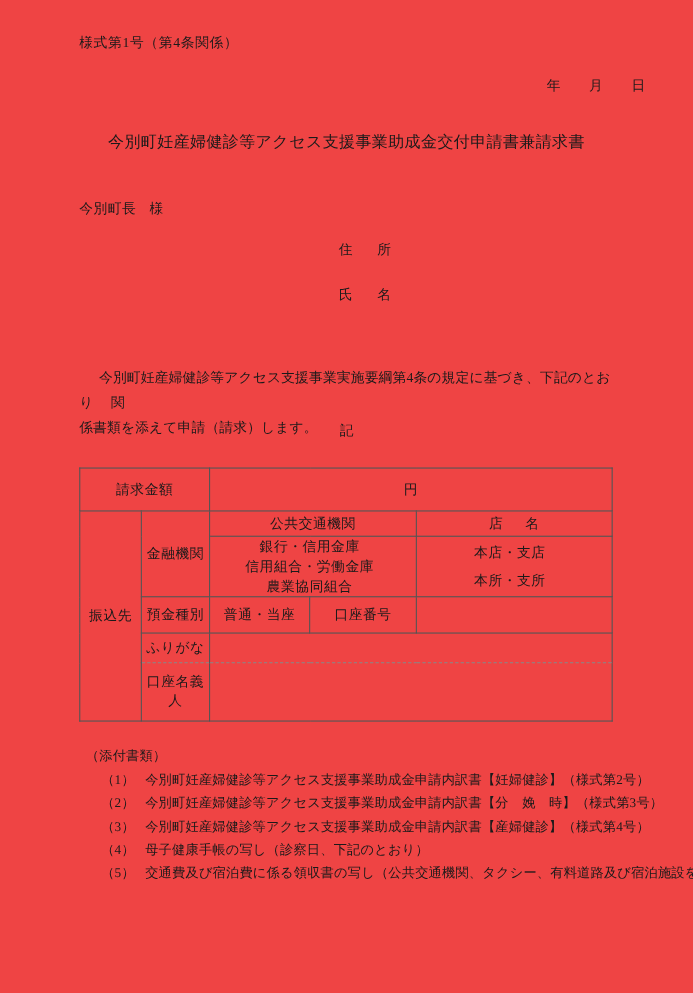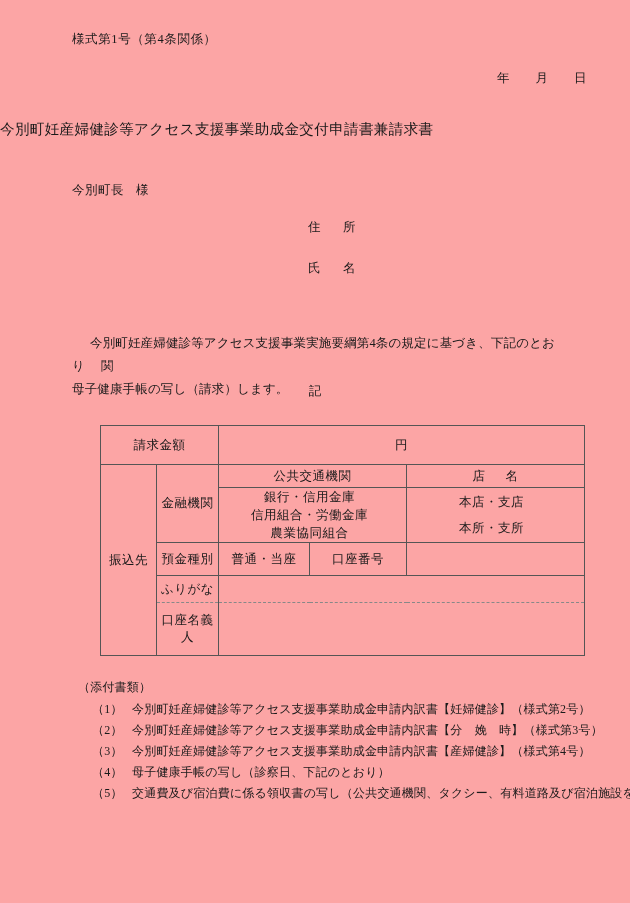--- a/index.html
+++ b/index.html
@@ -9,21 +9,21 @@
     background: #ffffff;
   }
   body {
     font-family: "Liberation Serif", "DejaVu Serif", serif;
     color: #1a1a1a;
   }
   .page {
     position: relative;
     width: 630px;
     height: 903px;
-    background: #fca5a5;
+    background: #ef4444;
     overflow: hidden;
     box-sizing: border-box;
   }
 
   
   .form-no {
     position: absolute;
     left: 72px;
     top: 31px;
     font-size: 12.5px;
@@ -38,21 +38,21 @@
     white-space: nowrap;
     margin-left: 42px;
   }
   .date-line .gap { display: inline-block; width: 26px; }
 
   .doc-title {
     position: absolute;
     left: 0;
     top: 120px;
     width: 630px;
-    text-align: left;
+    text-align: center;
     font-size: 14.5px;
     letter-spacing: 0.4px;
     white-space: nowrap;
   }
 
   .addressee {
     position: absolute;
     left: 72px;
     top: 182px;
     font-size: 12.5px;
@@ -95,21 +95,20 @@
     text-align: center;
     font-size: 12.5px;
   }
 
   
   .tbl-wrap {
     position: absolute;
     left: 72px;
     top: 425px;
     width: 484px;
-    margin-left: 28px;
   }
   table.form-table {
     border-collapse: collapse;
     width: 484px;
     table-layout: fixed;
   }
   table.form-table td {
     border: 1px solid #555555;
     font-size: 12.5px;
     padding: 0;
@@ -199,21 +198,21 @@
     <div class="applicant-row">
       <span>住</span><span class="sp"></span><span>所</span>
     </div>
     <div class="applicant-row">
       <span>氏</span><span class="sp"></span><span>名</span>
     </div>
   </div>
 
   <div class="body-text">
     <span class="indent"></span><span>今別町妊産婦健診等アクセス支援事業実施要綱第4条の規定に基づき、下記のとおり</span><span class="wgap"></span><span>関</span><br>
-    <span>母子健康手帳の写し（請求）します。</span>
+    <span>係書類を添えて申請（請求）します。</span>
   </div>
 
   <div class="ki-mark">記</div>
 
   <div class="tbl-wrap">
     <table class="form-table">
       <colgroup>
         <col style="width:56px">
         <col style="width:62px">
         <col style="width:91px">

